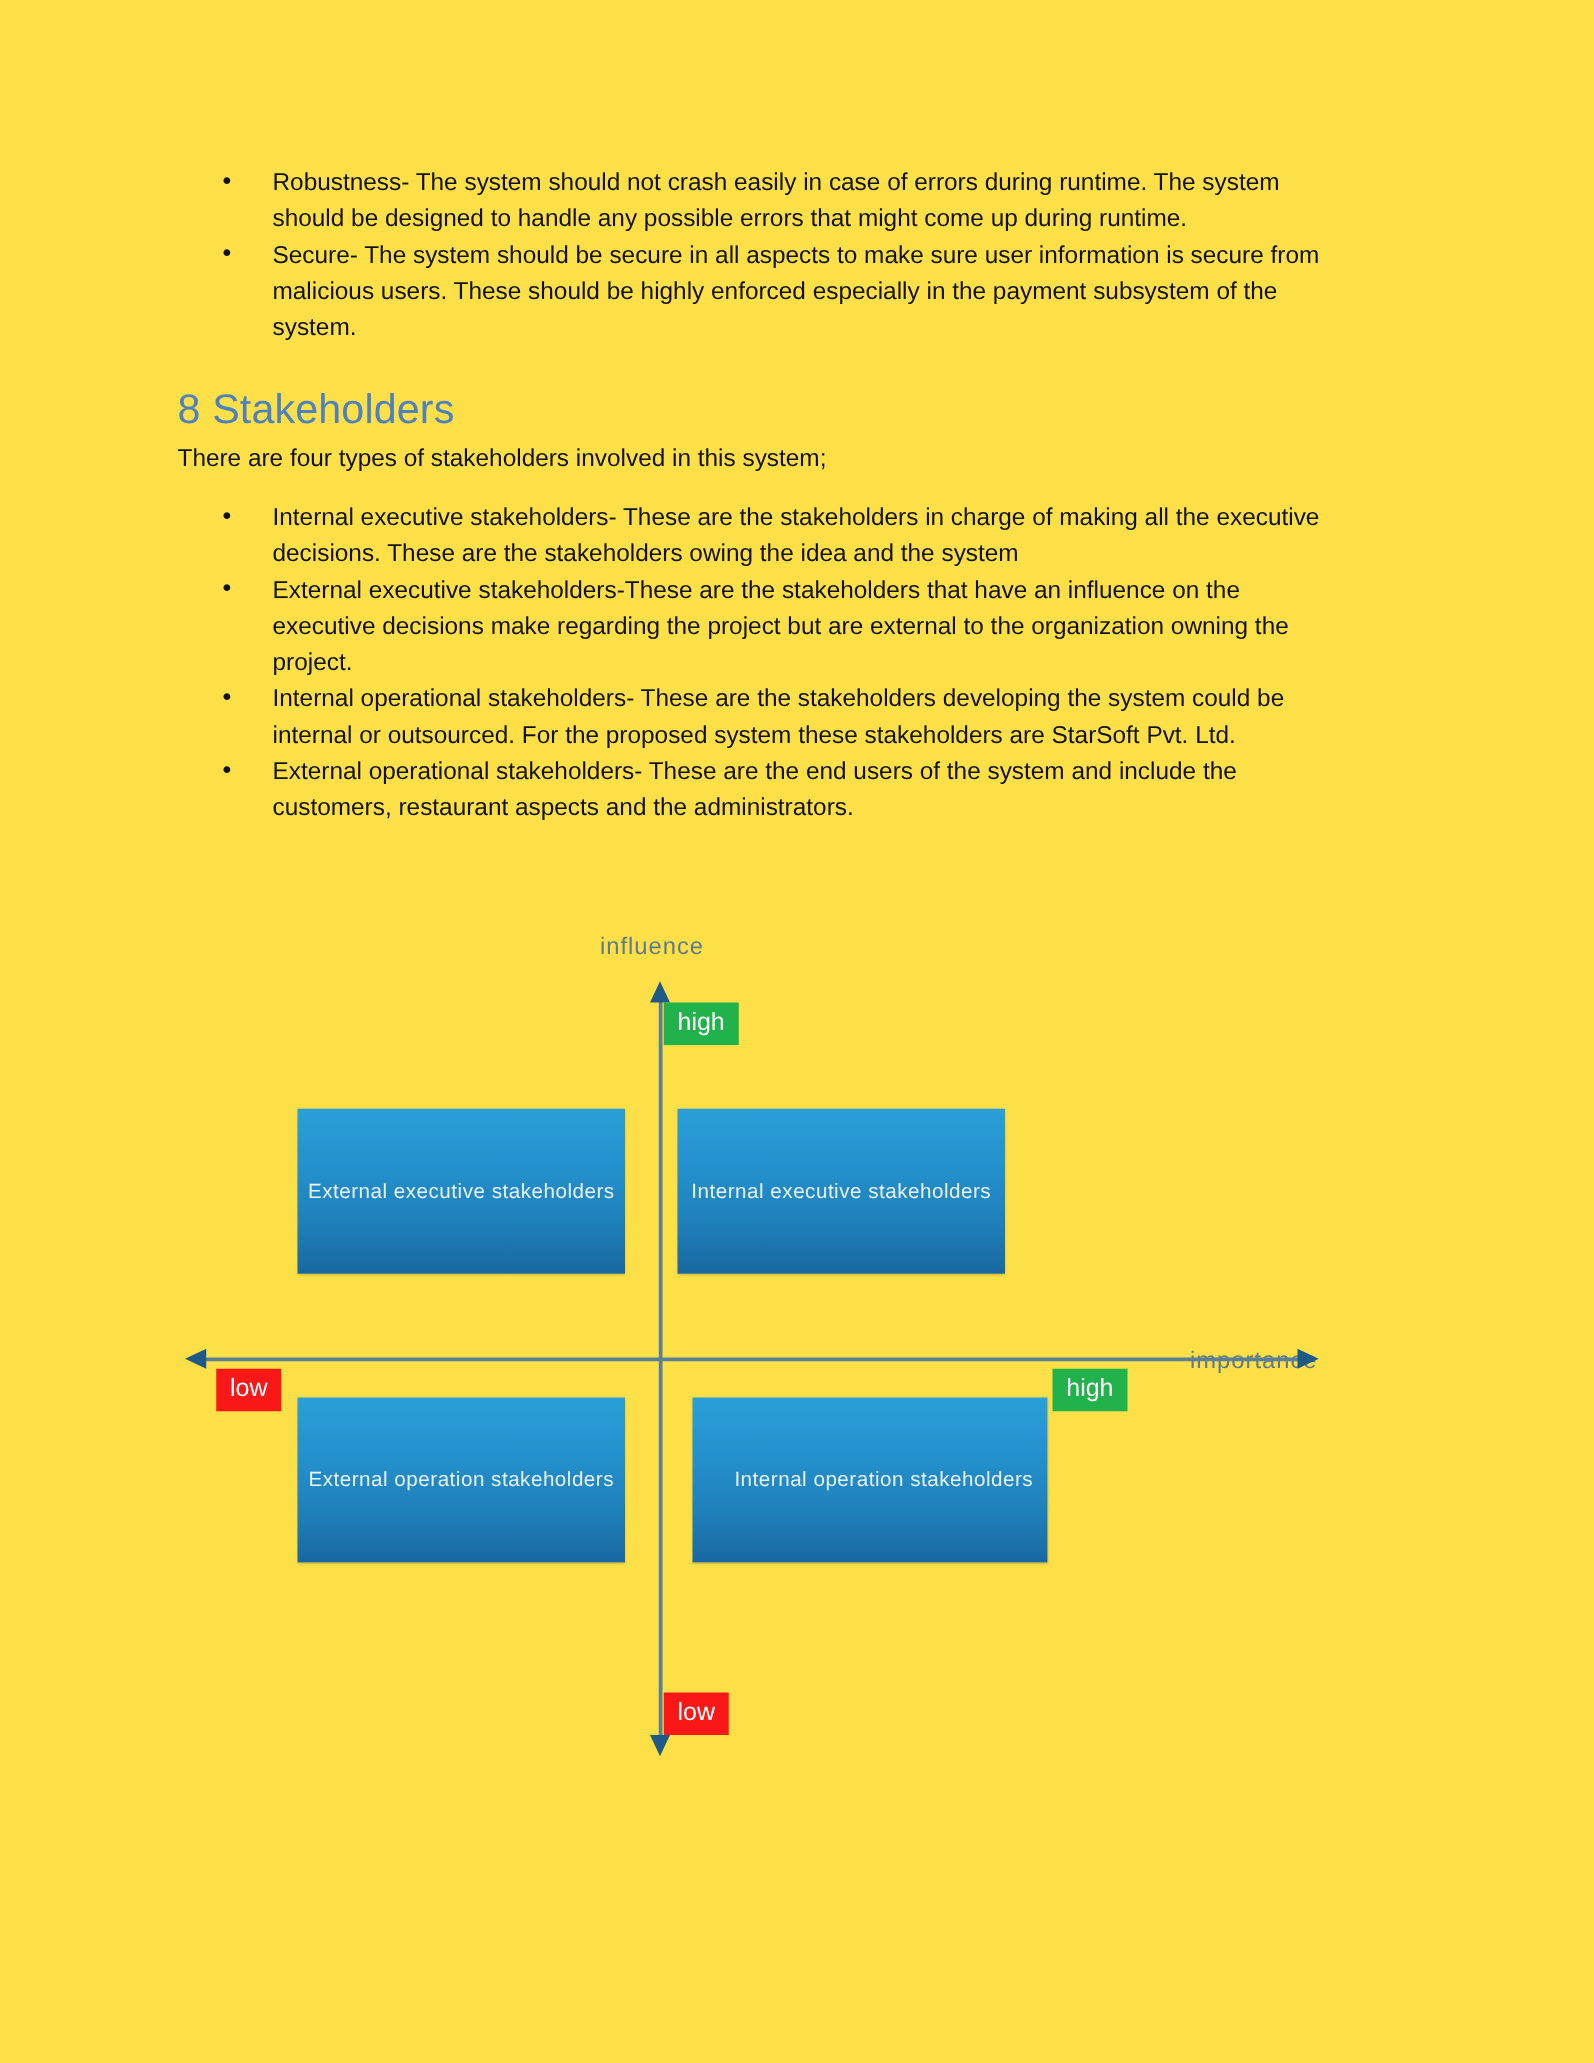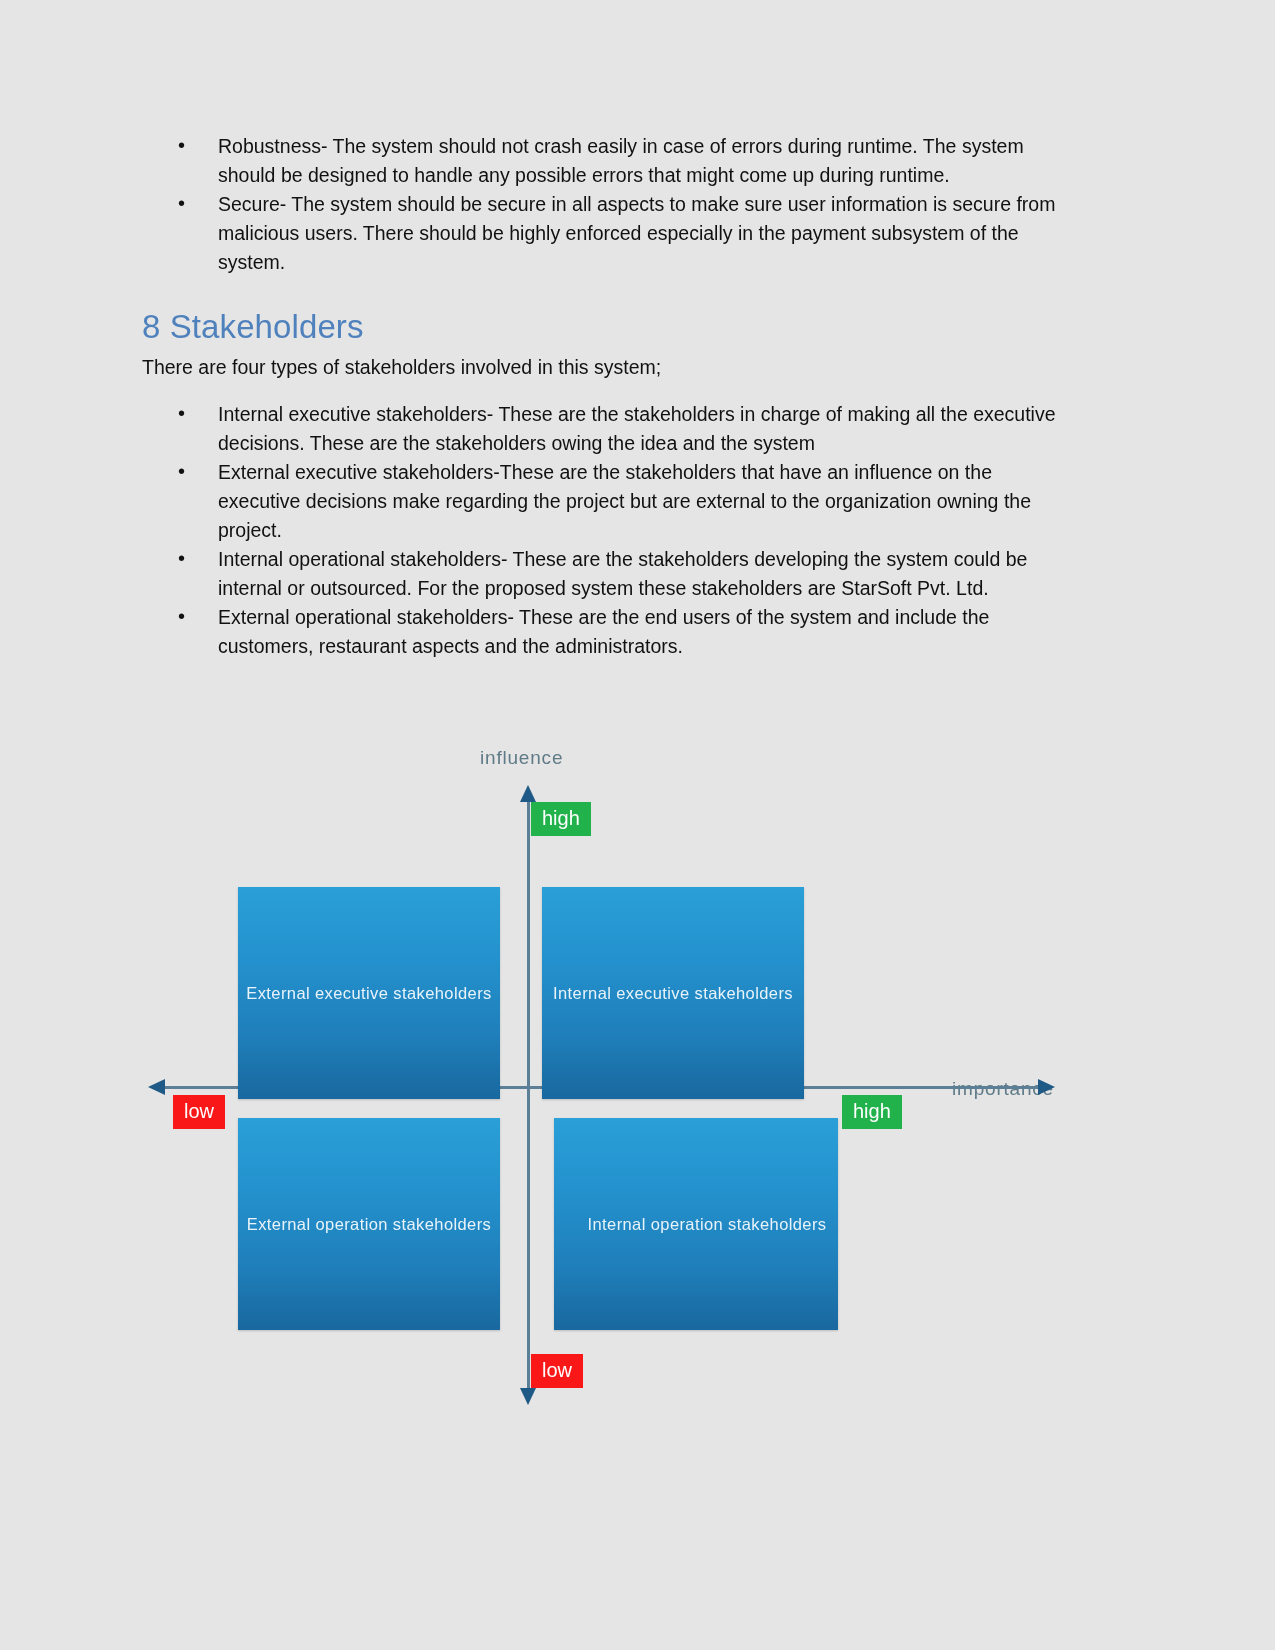--- a/index.html
+++ b/index.html
@@ -11,21 +11,21 @@
     width: 1275px;
     height: 1650px;
     font-family: "Liberation Sans", sans-serif;
     color: #000000;
     position: relative;
     overflow: hidden;
   }
   .page {
     position: absolute;
     inset: 0;
-    background: #e5e5e5;
+    background: #fde047;
     padding: 0;
   }
   .content {
     position: absolute;
     left: 142px;
     top: 132px;
     width: 925px;
   }
 
   
@@ -158,21 +158,21 @@
   .badge.green { background: #21b24b; }
   .badge.red   { background: #f91717; }
   .badge.top-high    { left: 389px; top: 67px; }
   .badge.bottom-low  { left: 389px; top: 619px; }
   .badge.left-low    { left: 31px;  top: 360px; }
   .badge.right-high  { left: 700px; top: 360px; }
 
   .quad {
     position: absolute;
     width: 262px;
-    height: 212px;
+    height: 132px;
     background: linear-gradient(to bottom, #2a9fd8 0%, #2391cd 35%, #1f7fba 70%, #19689f 100%);
     box-shadow: 0 1px 2px rgba(0,0,0,0.18);
     display: flex;
     align-items: center;
     justify-content: center;
     text-align: center;
   }
   .quad-label {
     color: #e9f3fa;
     font-size: 16.5px;
@@ -186,21 +186,21 @@
 </style>
 </head>
 <body>
 
 <div class="page">
 
   <div class="content">
 
     <ul class="bullet-list">
       <li class="bullet-item">Robustness- The system should not crash easily in case of errors during runtime. The system should be designed to handle any possible errors that might come up during runtime.</li>
-      <li class="bullet-item nd">Secure- The system should be secure in all aspects to make sure user information is secure from malicious users. There should be highly enforced especially in the payment subsystem of the system.</li>
+      <li class="bullet-item nd">Secure- The system should be secure in all aspects to make sure user information is secure from malicious users. These should be highly enforced especially in the payment subsystem of the system.</li>
     </ul>
 
     <h2 class="section-heading">8 Stakeholders</h2>
 
     <p class="para">There are four types of stakeholders involved in this system;</p>
 
     <div class="list-gap"></div>
 
     <ul class="bullet-list">
       <li class="bullet-item">Internal executive stakeholders- These are the stakeholders in charge of making all the executive decisions. These are the stakeholders owing the idea and the system</li>

